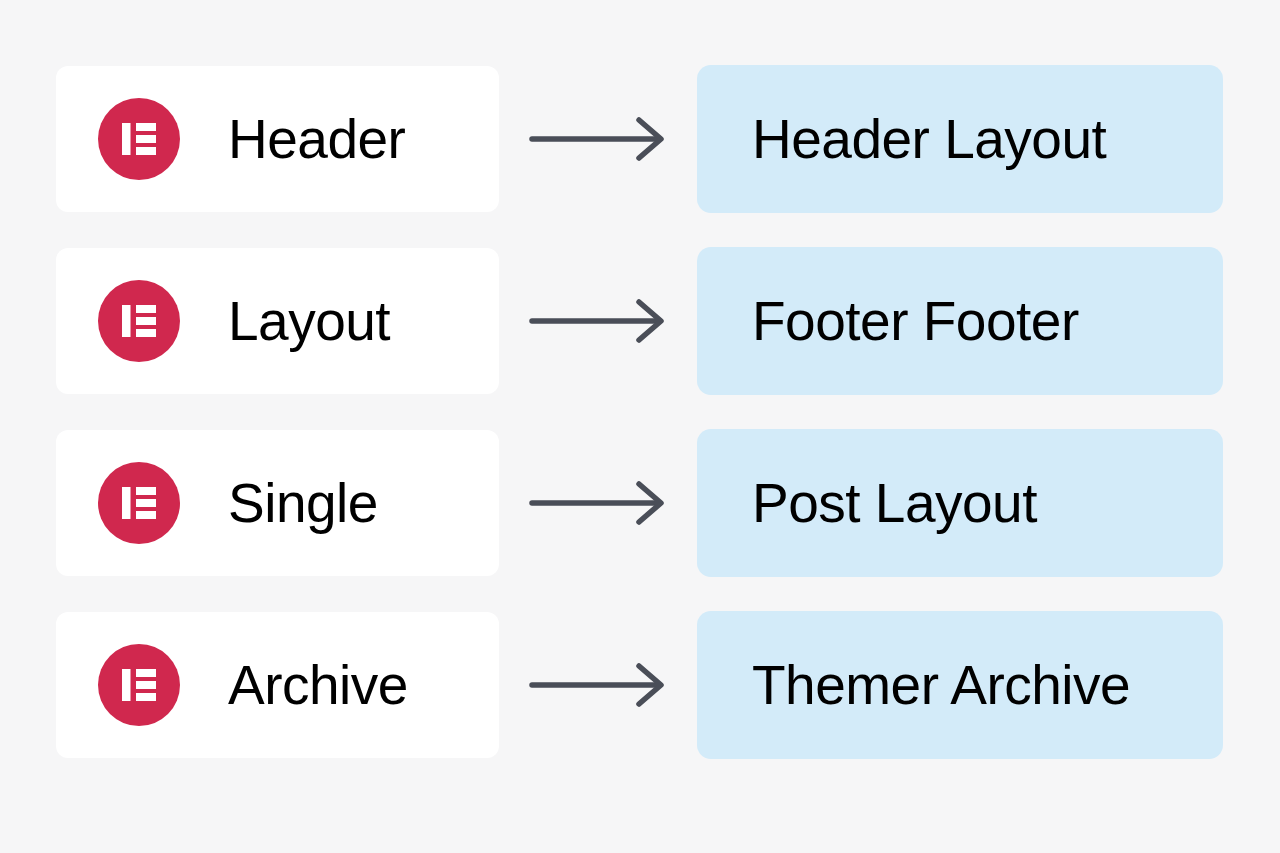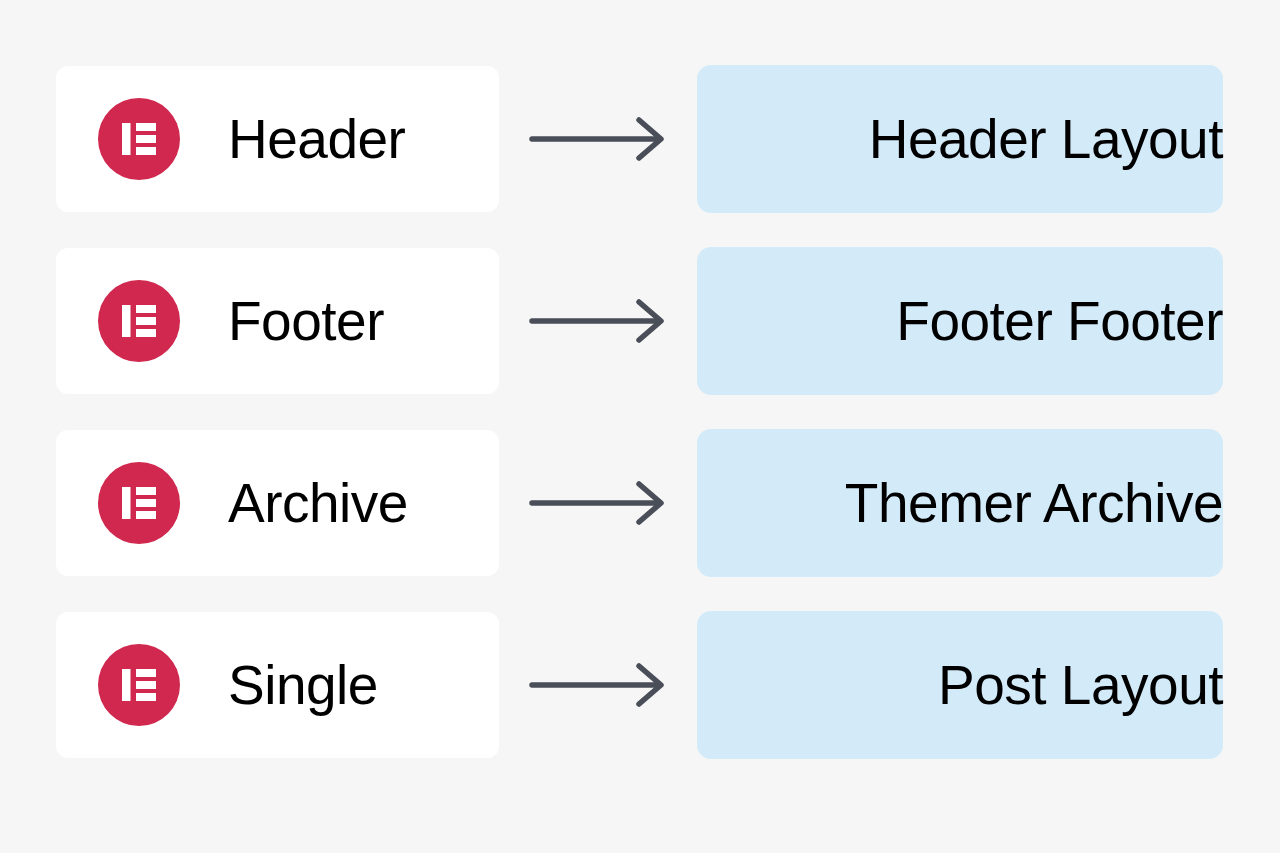--- a/index.html
+++ b/index.html
@@ -85,21 +85,20 @@
   .target-card {
     width: 526px;
     height: 148px;
     background: #d3ebf9;
     border-radius: 14px;
     display: flex;
     align-items: center;
     box-sizing: border-box;
     padding-left: 55px;
     flex: 0 0 auto;
-    justify-content: flex-end;
   }
 
   .target-label {
     font-size: 55px;
     line-height: 1;
     color: #000000;
     letter-spacing: -0.5px;
     white-space: nowrap;
   }
 </style>
@@ -134,21 +133,21 @@
   <div class="row">
     <div class="source-card">
       <span class="elementor-logo">
         <svg viewBox="0 0 82 82" xmlns="http://www.w3.org/2000/svg">
           <rect x="24" y="25" width="8.5" height="32" fill="#ffffff"></rect>
           <rect x="38" y="25" width="20" height="8" fill="#ffffff"></rect>
           <rect x="38" y="37" width="20" height="8" fill="#ffffff"></rect>
           <rect x="38" y="49" width="20" height="8" fill="#ffffff"></rect>
         </svg>
       </span>
-      <span class="source-label">Footer</span>
+      <span class="source-label">Layout</span>
     </div>
     <div class="arrow-wrap">
       <svg width="140" height="44" viewBox="0 0 140 44" xmlns="http://www.w3.org/2000/svg">
         <line x1="4" y1="22" x2="130" y2="22" stroke="#4a4e58" stroke-width="5.5" stroke-linecap="round"></line>
         <polyline points="111,3 133,22 111,41" fill="none" stroke="#4a4e58" stroke-width="5.5" stroke-linecap="round" stroke-linejoin="round"></polyline>
       </svg>
     </div>
     <div class="target-card">
       <span class="target-label">Footer Footer</span>
     </div>
@@ -157,49 +156,49 @@
   <div class="row">
     <div class="source-card">
       <span class="elementor-logo">
         <svg viewBox="0 0 82 82" xmlns="http://www.w3.org/2000/svg">
           <rect x="24" y="25" width="8.5" height="32" fill="#ffffff"></rect>
           <rect x="38" y="25" width="20" height="8" fill="#ffffff"></rect>
           <rect x="38" y="37" width="20" height="8" fill="#ffffff"></rect>
           <rect x="38" y="49" width="20" height="8" fill="#ffffff"></rect>
         </svg>
       </span>
+      <span class="source-label">Single</span>
+    </div>
+    <div class="arrow-wrap">
+      <svg width="140" height="44" viewBox="0 0 140 44" xmlns="http://www.w3.org/2000/svg">
+        <line x1="4" y1="22" x2="130" y2="22" stroke="#4a4e58" stroke-width="5.5" stroke-linecap="round"></line>
+        <polyline points="111,3 133,22 111,41" fill="none" stroke="#4a4e58" stroke-width="5.5" stroke-linecap="round" stroke-linejoin="round"></polyline>
+      </svg>
+    </div>
+    <div class="target-card">
+      <span class="target-label">Post Layout</span>
+    </div>
+  </div>
+
+  <div class="row">
+    <div class="source-card">
+      <span class="elementor-logo">
+        <svg viewBox="0 0 82 82" xmlns="http://www.w3.org/2000/svg">
+          <rect x="24" y="25" width="8.5" height="32" fill="#ffffff"></rect>
+          <rect x="38" y="25" width="20" height="8" fill="#ffffff"></rect>
+          <rect x="38" y="37" width="20" height="8" fill="#ffffff"></rect>
+          <rect x="38" y="49" width="20" height="8" fill="#ffffff"></rect>
+        </svg>
+      </span>
       <span class="source-label">Archive</span>
     </div>
     <div class="arrow-wrap">
       <svg width="140" height="44" viewBox="0 0 140 44" xmlns="http://www.w3.org/2000/svg">
         <line x1="4" y1="22" x2="130" y2="22" stroke="#4a4e58" stroke-width="5.5" stroke-linecap="round"></line>
         <polyline points="111,3 133,22 111,41" fill="none" stroke="#4a4e58" stroke-width="5.5" stroke-linecap="round" stroke-linejoin="round"></polyline>
       </svg>
     </div>
     <div class="target-card">
       <span class="target-label">Themer Archive</span>
     </div>
   </div>
 
-  <div class="row">
-    <div class="source-card">
-      <span class="elementor-logo">
-        <svg viewBox="0 0 82 82" xmlns="http://www.w3.org/2000/svg">
-          <rect x="24" y="25" width="8.5" height="32" fill="#ffffff"></rect>
-          <rect x="38" y="25" width="20" height="8" fill="#ffffff"></rect>
-          <rect x="38" y="37" width="20" height="8" fill="#ffffff"></rect>
-          <rect x="38" y="49" width="20" height="8" fill="#ffffff"></rect>
-        </svg>
-      </span>
-      <span class="source-label">Single</span>
-    </div>
-    <div class="arrow-wrap">
-      <svg width="140" height="44" viewBox="0 0 140 44" xmlns="http://www.w3.org/2000/svg">
-        <line x1="4" y1="22" x2="130" y2="22" stroke="#4a4e58" stroke-width="5.5" stroke-linecap="round"></line>
-        <polyline points="111,3 133,22 111,41" fill="none" stroke="#4a4e58" stroke-width="5.5" stroke-linecap="round" stroke-linejoin="round"></polyline>
-      </svg>
-    </div>
-    <div class="target-card">
-      <span class="target-label">Post Layout</span>
-    </div>
-  </div>
-
 </div>
 
 </body></html>

